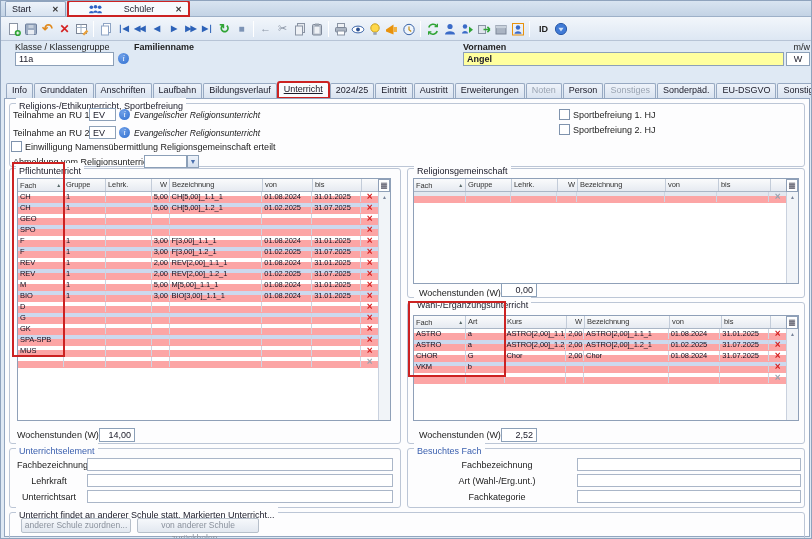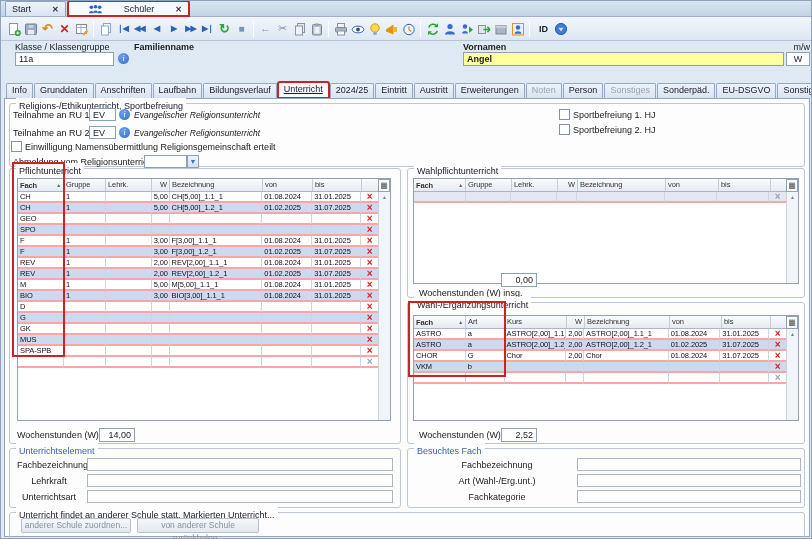--- a/index.html
+++ b/index.html
@@ -66,27 +66,27 @@
     background:#fff; border:1px solid #7f93ad; }
   .hint { position:absolute; font-size:8.5px; font-style:italic; color:#222; }
   .combobtn { position:absolute; width:12px; height:13px; background:linear-gradient(#eef3fa,#d4dfee);
     border:1px solid #8ca0b8; font-size:7px; color:#4a6fae; text-align:center; line-height:12px; }
   .combobtn::before { content:"▼"; }
   
   .grid { position:absolute; background:#fff; border:1px solid #8fa0b8; font-size:7.5px; letter-spacing:-0.1px; }
   .grid-head { position:absolute; left:0; right:0; top:0; height:13px; display:flex;
     background:linear-gradient(#fafbfc,#e6eaf1); border-bottom:1px solid #aab6c6; }
   .hc { height:12px; padding:1px 2px; border-right:1px solid #c3ccd9; color:#333; white-space:nowrap; overflow:hidden; }
-  .hc.sorted { display:flex; justify-content:space-between; align-items:center;font-weight:bold; }
+  .hc.sorted { display:flex; justify-content:space-between; align-items:center; }
   .hc.sorted::after { content:"▲"; font-size:5px; color:#566; margin-left:2px; }
   .cfg { position:absolute; right:0; top:0; width:12px; height:13px; background:#fff;
     border:1px solid #8fa0b8; font-size:8px; line-height:12px; text-align:center; color:#445; }
   .cfg::before { content:"▦"; }
   .grid-body { position:absolute; left:0; top:13px; right:12px; bottom:0; overflow:hidden; }
-  .grid-row { display:flex; height:11px; border-bottom:2px solid #fca5a5; background:#fff; }
+  .grid-row { display:flex; height:11px; border-bottom:7px solid #fca5a5; background:#fff; }
   .grid-row:nth-child(even) { background:#ccd9ee; }
   .grid-row.filler { background:#fff; }
   .grid-row.gray-row { background:#e3e8f0; }
   .cell { height:10px; padding:0 2px; border-right:1px solid #cdd5e2; white-space:nowrap;
     overflow:hidden; line-height:10px; color:#101020; }
   .c-del { border-right:none; text-align:center; padding:0; }
   .c-del::before { content:"×"; font-weight:bold; font-size:10px; line-height:9px; color:#d42222; }
   .c-del.gray::before { color:#9aa2ae; }
   .sb { position:absolute; right:0; top:13px; bottom:0; width:12px; background:#f1f4f8; border-left:1px solid #c9d1de; }
   .sb-up { display:block; text-align:center; font-size:5px; color:#78849a; padding-top:2px; }
@@ -472,31 +472,31 @@
           <span class="cell c0">GK</span>
           <span class="cell c1"></span>
           <span class="cell c2"></span>
           <span class="cell c3"></span>
           <span class="cell c4"></span>
           <span class="cell c5"></span>
           <span class="cell c6"></span>
           <span class="cell c-del"></span>
         </div>
         <div class="grid-row">
+          <span class="cell c0">SPA-SPB</span>
+          <span class="cell c1"></span>
+          <span class="cell c2"></span>
+          <span class="cell c3"></span>
+          <span class="cell c4"></span>
+          <span class="cell c5"></span>
+          <span class="cell c6"></span>
+          <span class="cell c-del"></span>
+        </div>
+        <div class="grid-row">
           <span class="cell c0">MUS</span>
-          <span class="cell c1"></span>
-          <span class="cell c2"></span>
-          <span class="cell c3"></span>
-          <span class="cell c4"></span>
-          <span class="cell c5"></span>
-          <span class="cell c6"></span>
-          <span class="cell c-del"></span>
-        </div>
-        <div class="grid-row">
-          <span class="cell c0">SPA-SPB</span>
           <span class="cell c1"></span>
           <span class="cell c2"></span>
           <span class="cell c3"></span>
           <span class="cell c4"></span>
           <span class="cell c5"></span>
           <span class="cell c6"></span>
           <span class="cell c-del"></span>
         </div>
         <div class="grid-row filler">
           <span class="cell c0"></span>
@@ -510,21 +510,21 @@
         </div>
       </div>
     <div class="sb">
         <span class="sb-up"></span>
       </div>
   </div>
   <span class="sumlabel" style="left:16px;top:429px">Wochenstunden (W) insg.</span>
   <span class="sumbox" style="left:98px;top:427px">14,00</span>
 
   <div class="gbox" style="left:406px;top:167px;width:398px;height:130px">
-    <span class="gbox-label">Wahlpflichtunterricht</span>
+    <span class="gbox-label">Religionsgemeinschaft</span>
   </div>
   <div class="grid gr" style="left:412px;top:177px;width:386px;height:106px">
     <div class="grid-head">
       <span class="hc c0 sorted">Fach</span>
       <span class="hc c1">Gruppe</span>
       <span class="hc c2">Lehrk.</span>
       <span class="hc c3">W</span>
       <span class="hc c4">Bezeichnung</span>
       <span class="hc c5">von</span>
       <span class="hc c6">bis</span>
@@ -540,21 +540,21 @@
           <span class="cell c5"></span>
           <span class="cell c6"></span>
           <span class="cell c-del gray"></span>
         </div>
       </div>
     <div class="sb">
         <span class="sb-up"></span>
       </div>
   </div>
   <span class="sumlabel" style="left:418px;top:287px">Wochenstunden (W) insg.</span>
-  <span class="sumbox" style="left:500px;top:272px">0,00</span>
+  <span class="sumbox" style="left:500px;top:282px">0,00</span>
 
   <div class="gbox" style="left:406px;top:301px;width:398px;height:142px">
     <span class="gbox-label">Wahl-/Ergänzungsunterricht</span>
   </div>
   <div class="grid ge" style="left:412px;top:314px;width:386px;height:106px">
     <div class="grid-head">
       <span class="hc c0 sorted">Fach</span>
       <span class="hc c1">Art</span>
       <span class="hc c2">Kurs</span>
       <span class="hc c3">W</span>

